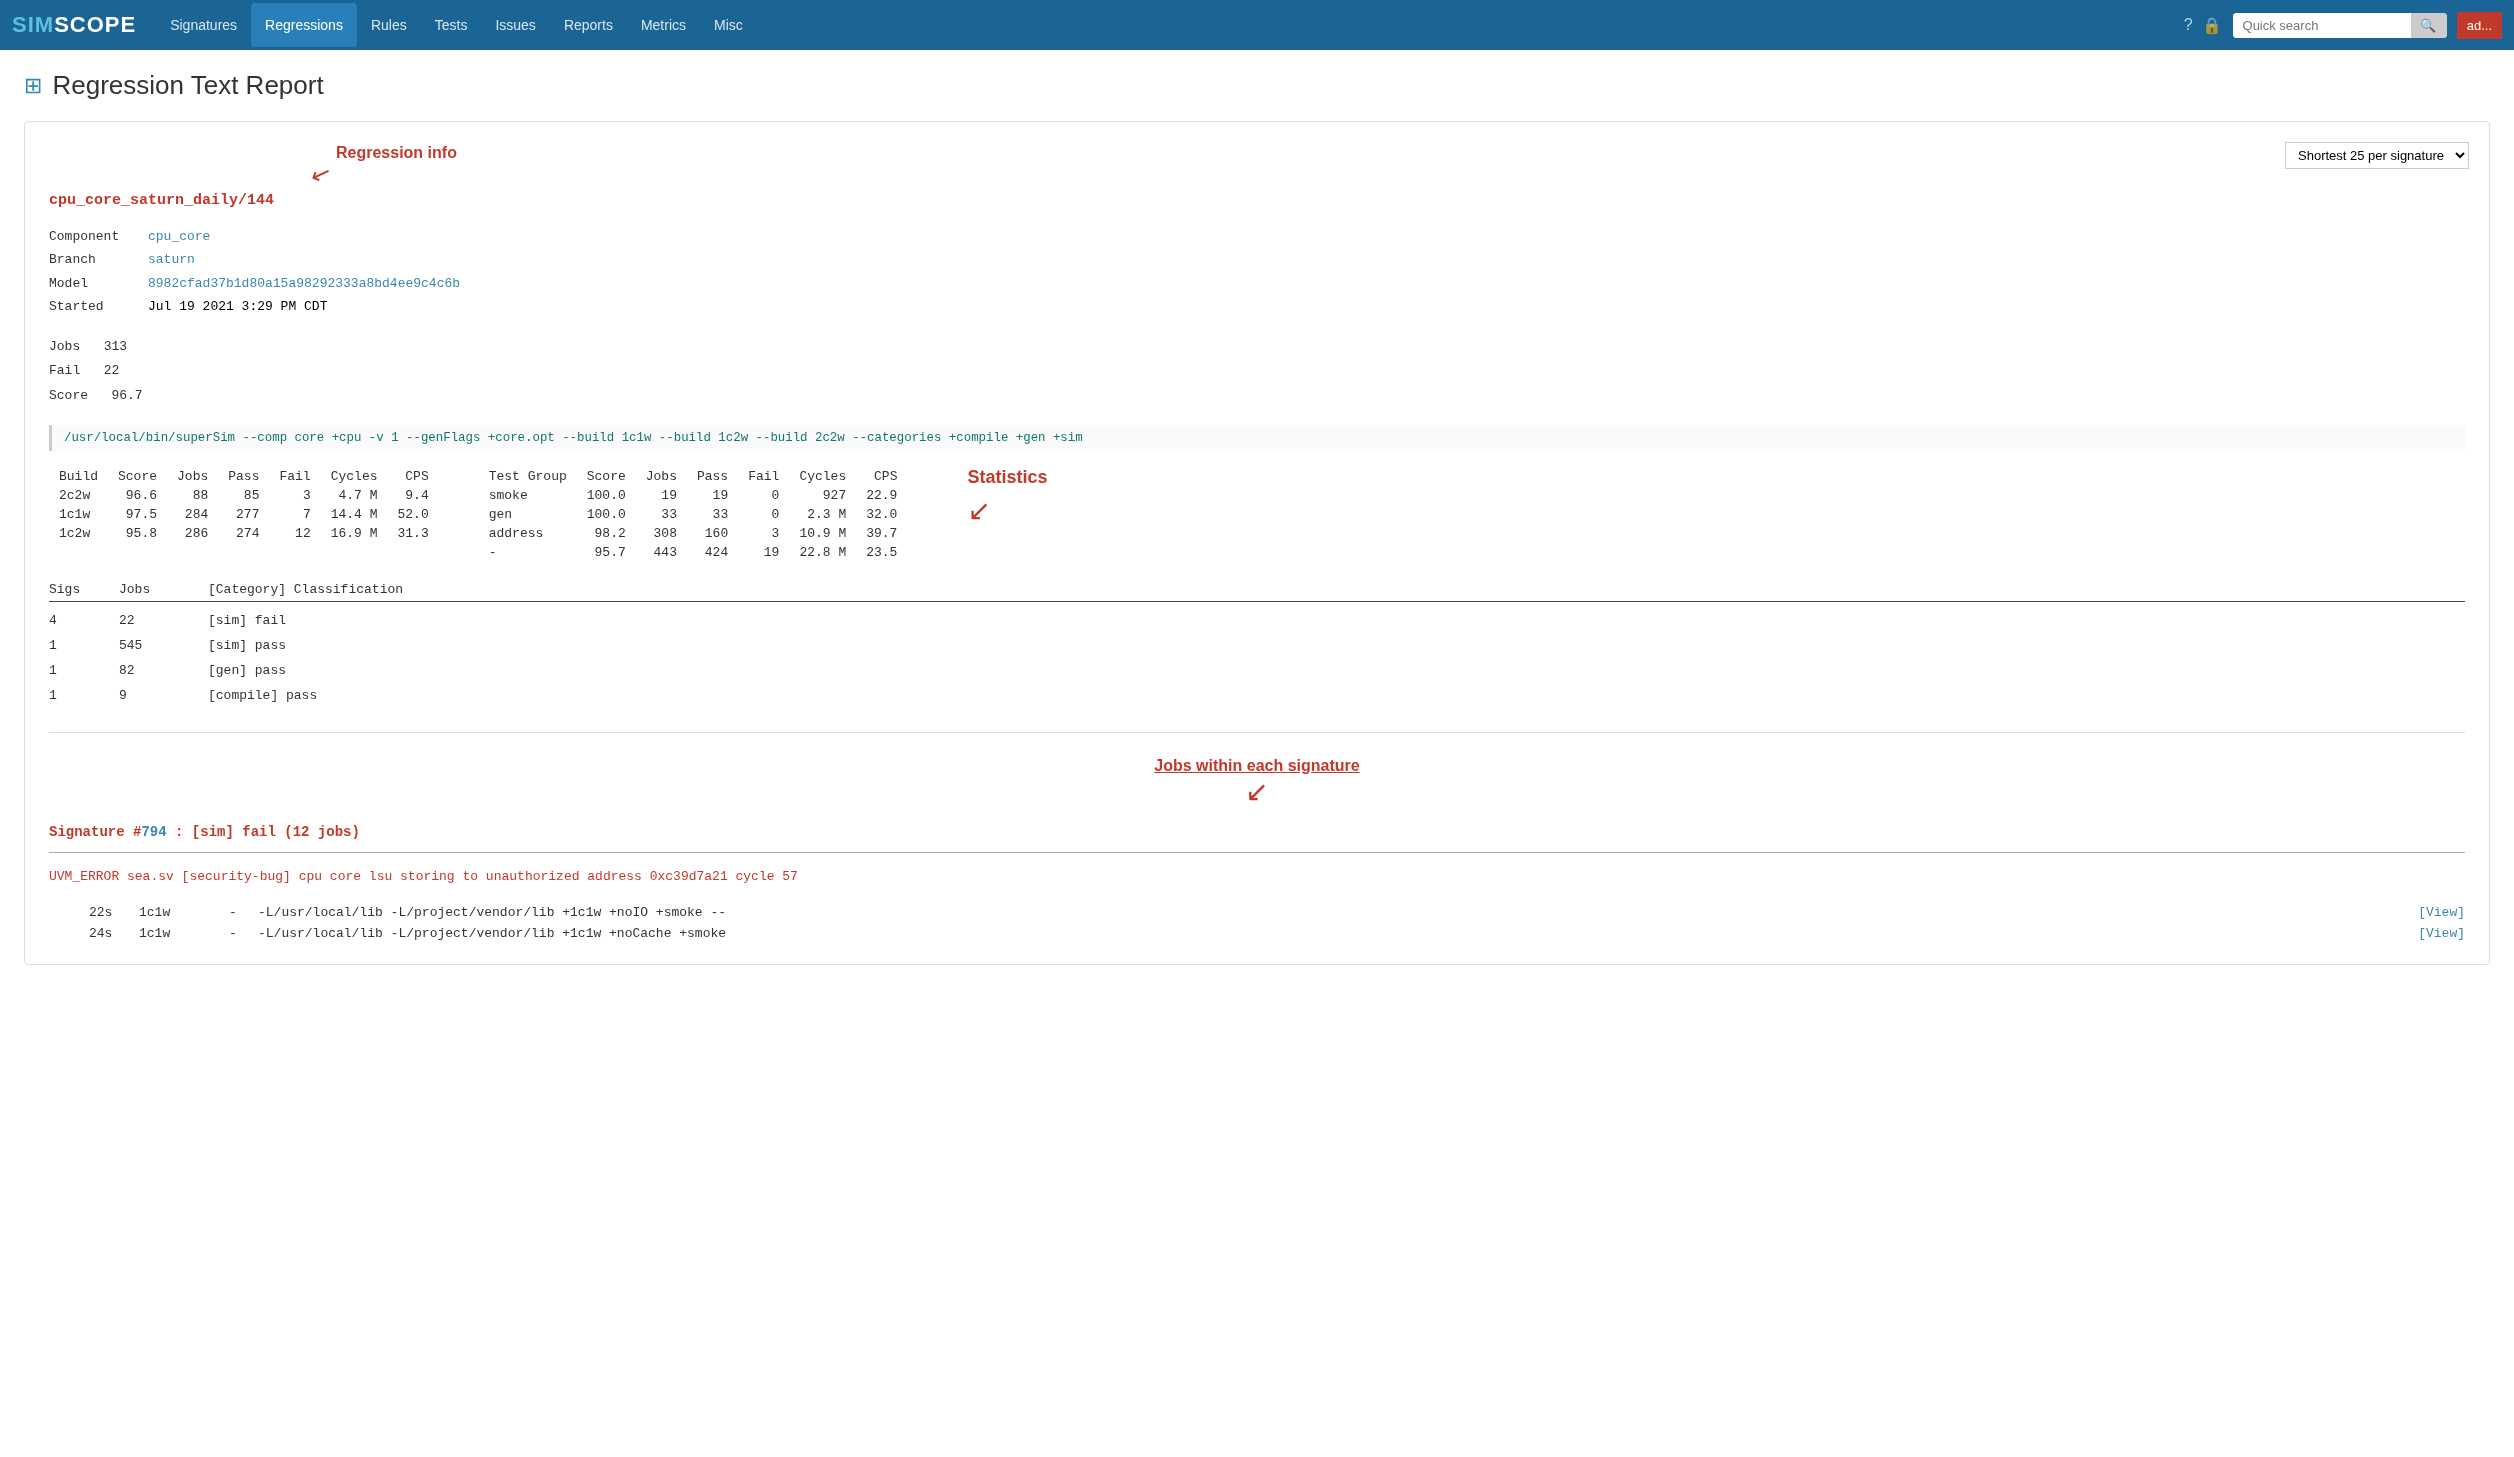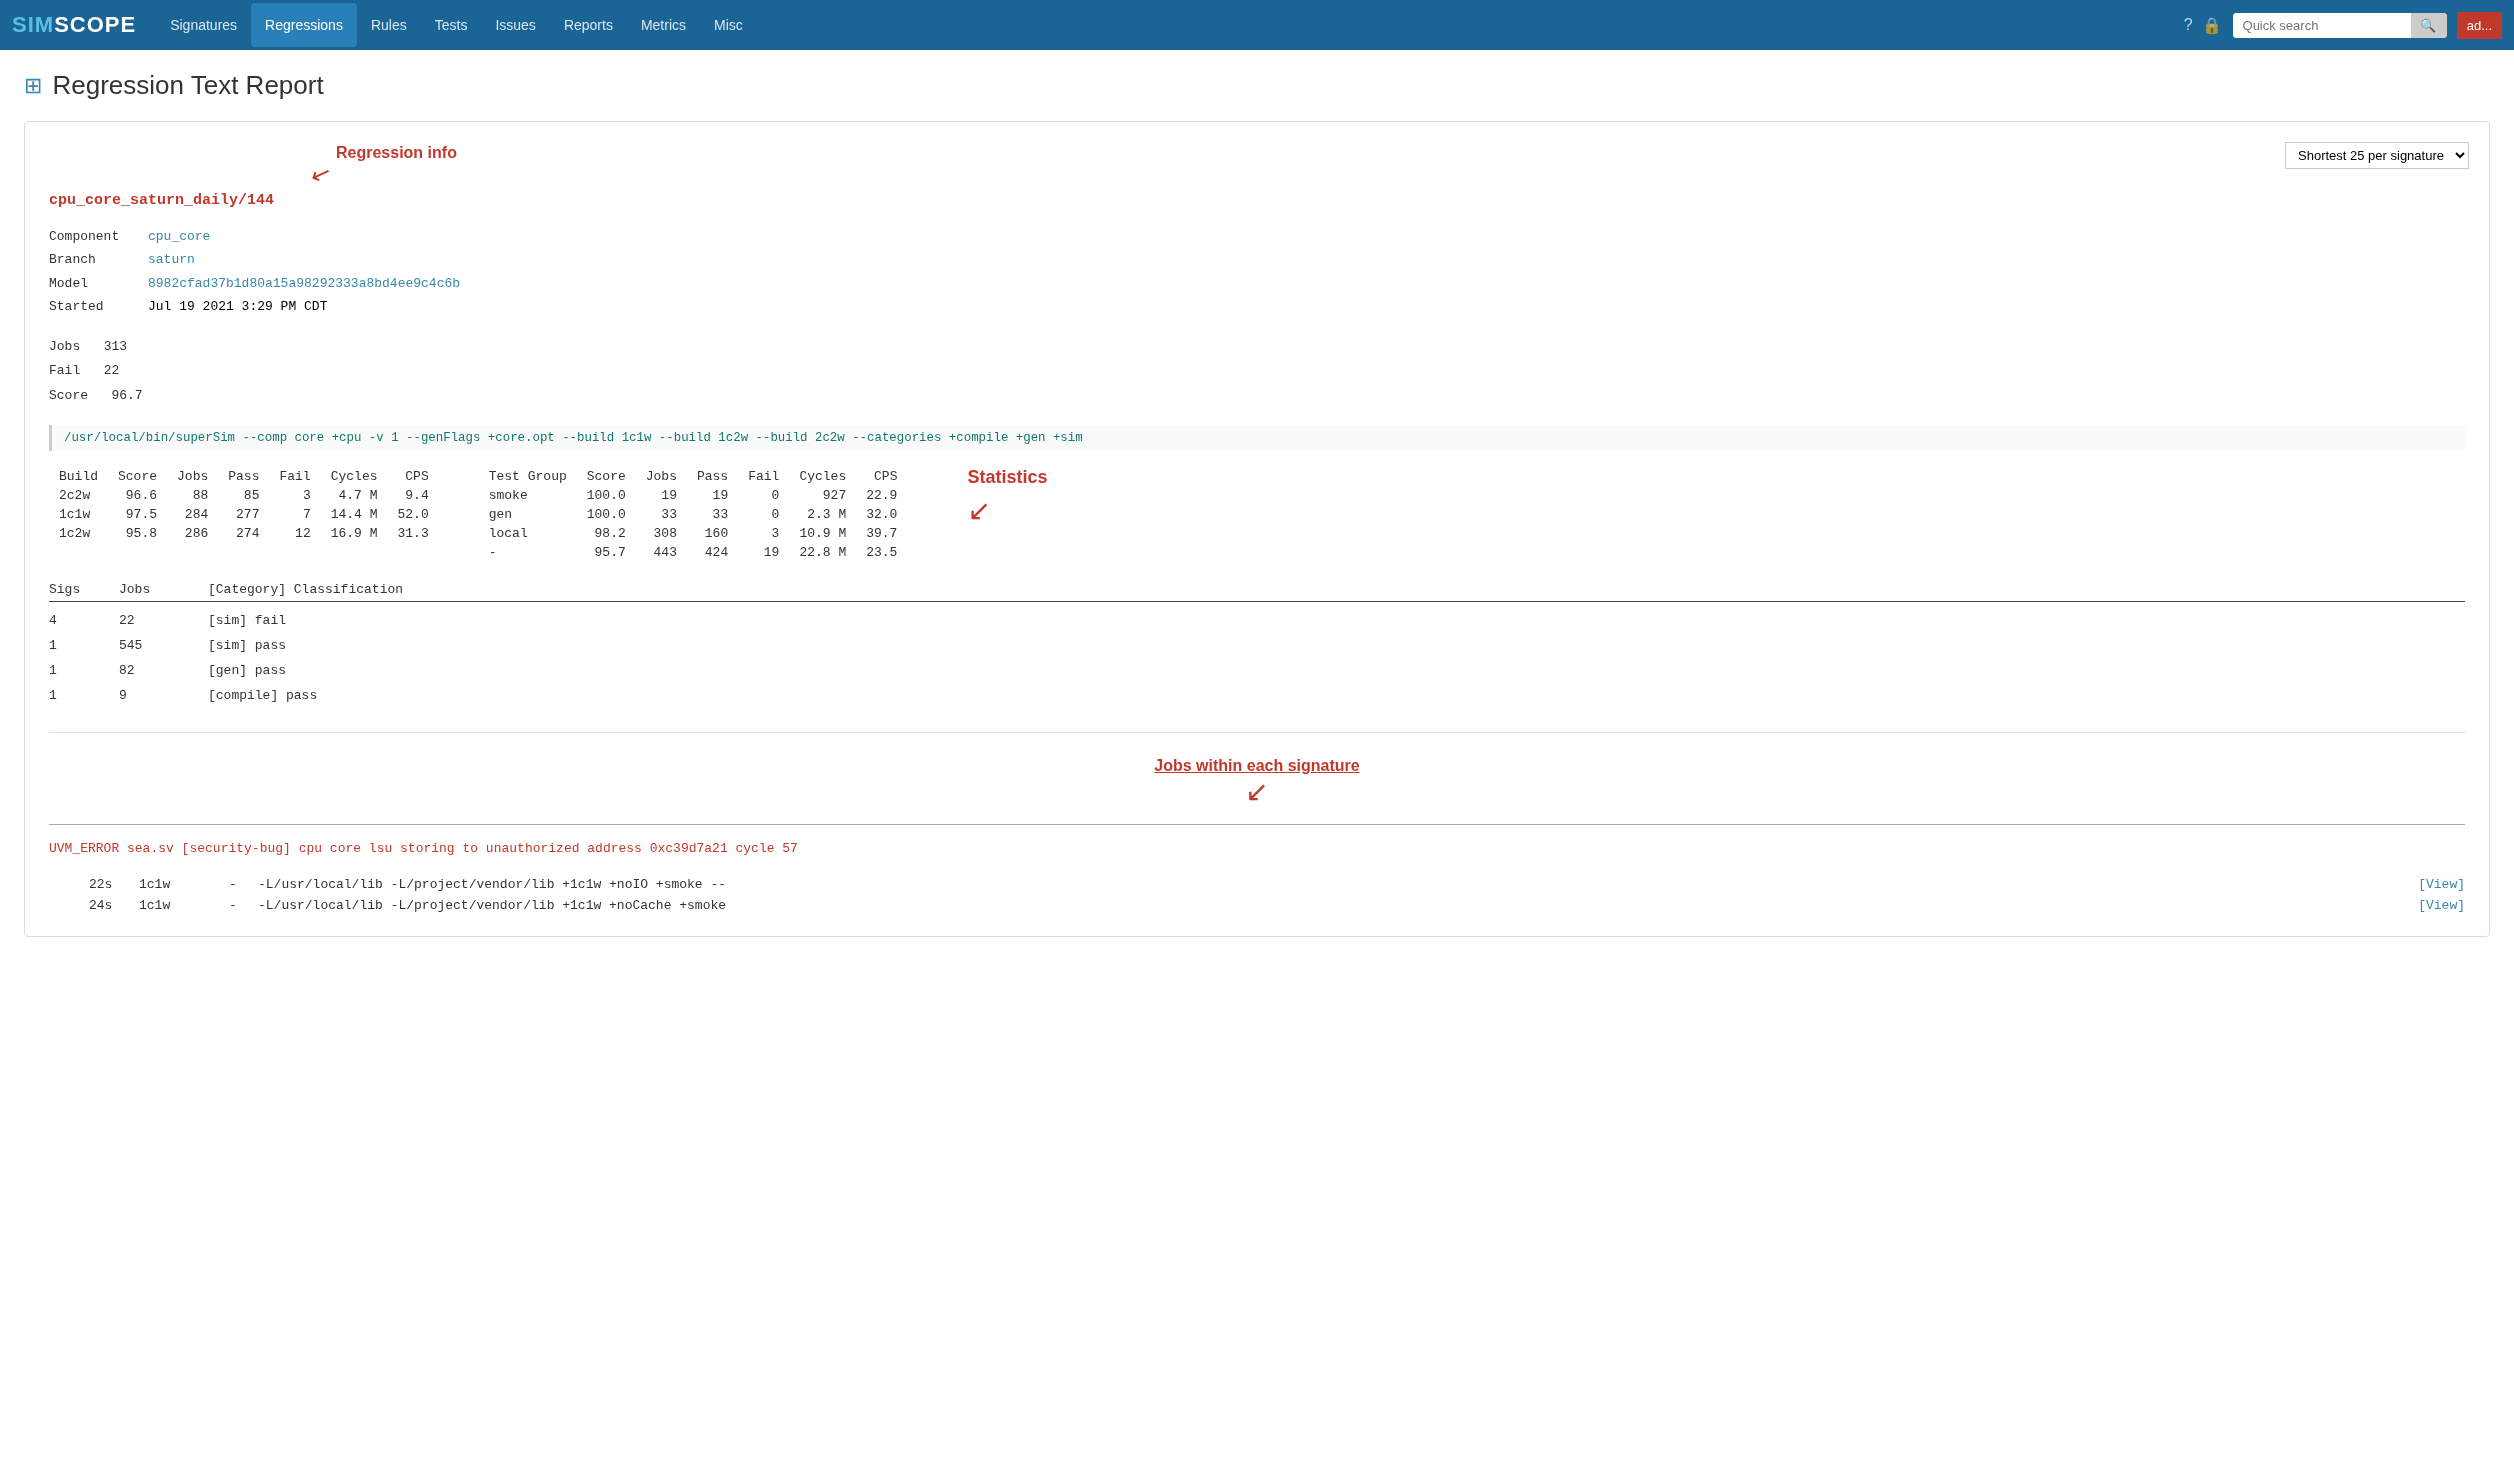--- a/index.html
+++ b/index.html
@@ -315,21 +315,21 @@
               <tr>
                 <td>gen</td>
                 <td>100.0</td>
                 <td>33</td>
                 <td>33</td>
                 <td>0</td>
                 <td>2.3 M</td>
                 <td>32.0</td>
               </tr>
               <tr>
-                <td>local</td>
+                <td>address</td>
                 <td>98.2</td>
                 <td>308</td>
                 <td>160</td>
                 <td>3</td>
                 <td>10.9 M</td>
                 <td>39.7</td>
               </tr>
               <tr>
                 <td>-</td>
                 <td>95.7</td>
@@ -380,20 +380,23 @@
     </div>
 
     <hr class="section-divider">
 
     <div style="text-align:center; margin-bottom:16px; position:relative;">
       <span style="color:#c0392b; font-size:16px; font-weight:bold; text-decoration:underline;">Jobs within each signature</span>
       <br>
       <span style="color:#c0392b; font-size:28px;">↙</span>
     </div>
 
+    <div class="signature-title">
+      <span>Signature #</span><a class="signature-link">794</a><span> : [sim] fail  (12 jobs)</span>
+    </div>
 
     <hr style="border:none; border-top:1px solid #aaa; margin-bottom:12px;">
 
     <div class="error-line">UVM_ERROR sea.sv [security-bug] cpu core lsu storing to unauthorized address 0xc39d7a21 cycle 57</div>
 
     <div id="job-rows-container">
         <div style="display: flex; font-family: &quot;Courier New&quot;, monospace; font-size: 13px; align-items: center; padding: 3px 0px 3px 40px; gap: 10px;">
       <span style="min-width:40px;">22s</span>
       <span style="min-width:69px;">1c1w</span>
       <span style="min-width:30px; text-align:center;">-</span>

